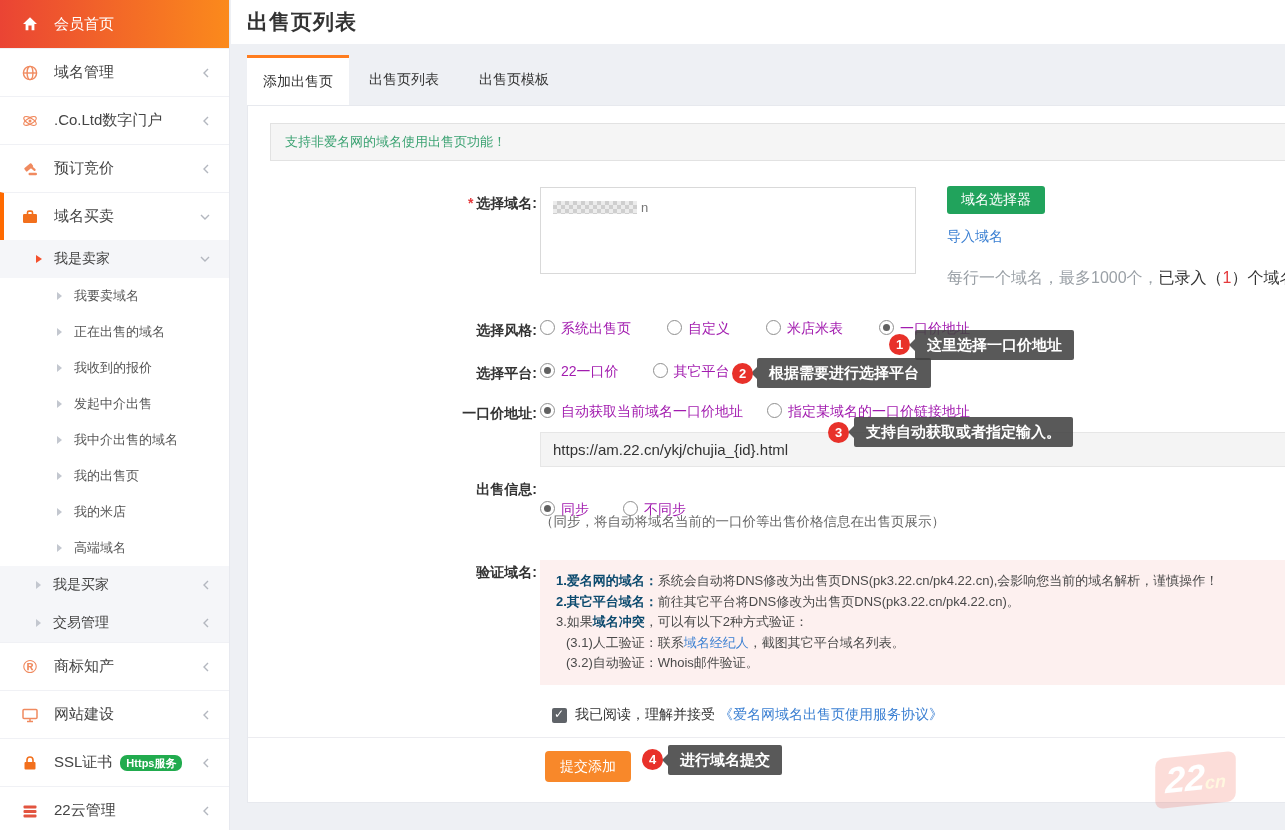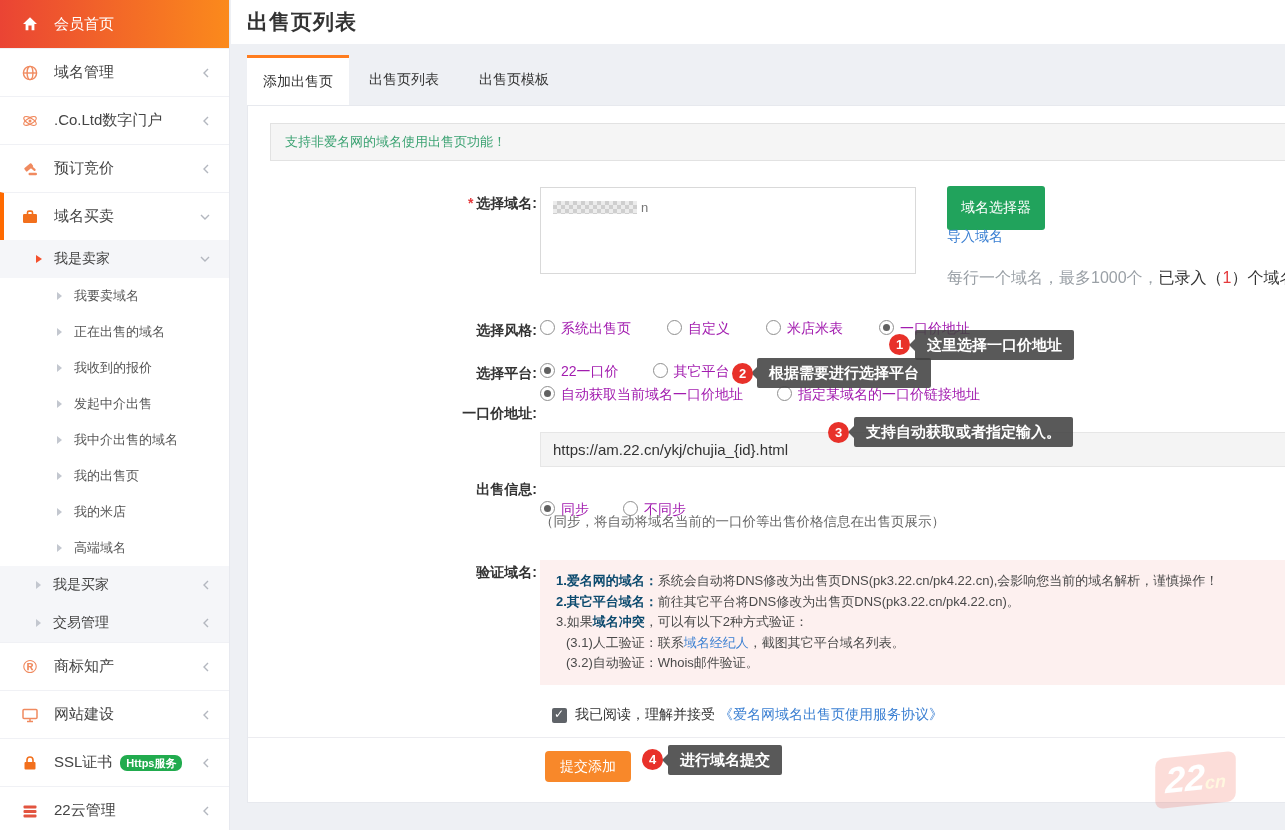--- a/index.html
+++ b/index.html
@@ -46,21 +46,21 @@
   .flabel { position:absolute; width:289px; text-align:right; font-weight:bold;
     font-size:14px; color:#333; line-height:20px; white-space:nowrap; }
   .req { color:#e4393c; margin-right:3px; font-weight:bold; }
   .dom-box { position:absolute; left:292px; top:81px; width:376px; height:87px;
     border:1px solid #d9d9d9; background:#fff; padding:10px 12px; cursor:text; }
   .mosaic { display:inline-block; width:84px; height:13px; vertical-align:middle;
     background:
       linear-gradient(45deg,#cfcfcf 25%,transparent 25%,transparent 75%,#cfcfcf 75%) 0 0/8px 8px,
       linear-gradient(45deg,#cfcfcf 25%,#ececec 25%,#ececec 75%,#cfcfcf 75%) 4px 4px/8px 8px; }
   .mosaic-tail { font-size:13px; color:#777; vertical-align:middle; }
-  .btn-green { position:absolute; left:699px; top:80px; width:98px; height:44px;
+  .btn-green { position:absolute; left:699px; top:80px; width:98px; height:28px;
     background:#21a35c; color:#fff; border:none; border-radius:3px; font-size:14px;
     font-family:inherit; cursor:pointer; }
   .link { color:#3a7fd2; text-decoration:none; cursor:pointer; }
   .import-link { position:absolute; left:699px; top:122px; font-size:14px; }
   .counter { position:absolute; left:699px; top:162px; font-size:16px; color:#333; white-space:nowrap; }
   .counter .gray { color:#9aa0a6; }
   .counter .red { color:#e4393c; }
   .opts { position:absolute; left:292px; display:flex; gap:36px; align-items:center; }
   .opt { display:flex; font-size:14px; color:#a21caf; cursor:pointer; white-space:nowrap; }
   .radio { width:15px; height:15px; border:1px solid #8f8f8f; border-radius:50%;
@@ -346,21 +346,21 @@
           <span class="radio on"></span>
           <span>22一口价</span>
         </label>
       <label class="opt">
           <span class="radio"></span>
           <span>其它平台</span>
         </label>
     </div>
 
     <div class="flabel" style="top:297px;">一口价地址:</div>
-    <div class="opts" style="top:280px; gap:34px;">
+    <div class="opts" style="top:297px; gap:24px;">
       <label class="opt">
           <span class="radio on"></span>
           <span>自动获取当前域名一口价地址</span>
         </label>
       <label class="opt">
           <span class="radio"></span>
           <span>指定某域名的一口价链接地址</span>
         </label>
     </div>
     <div class="url-input">https://am.22.cn/ykj/chujia_{id}.html</div>

